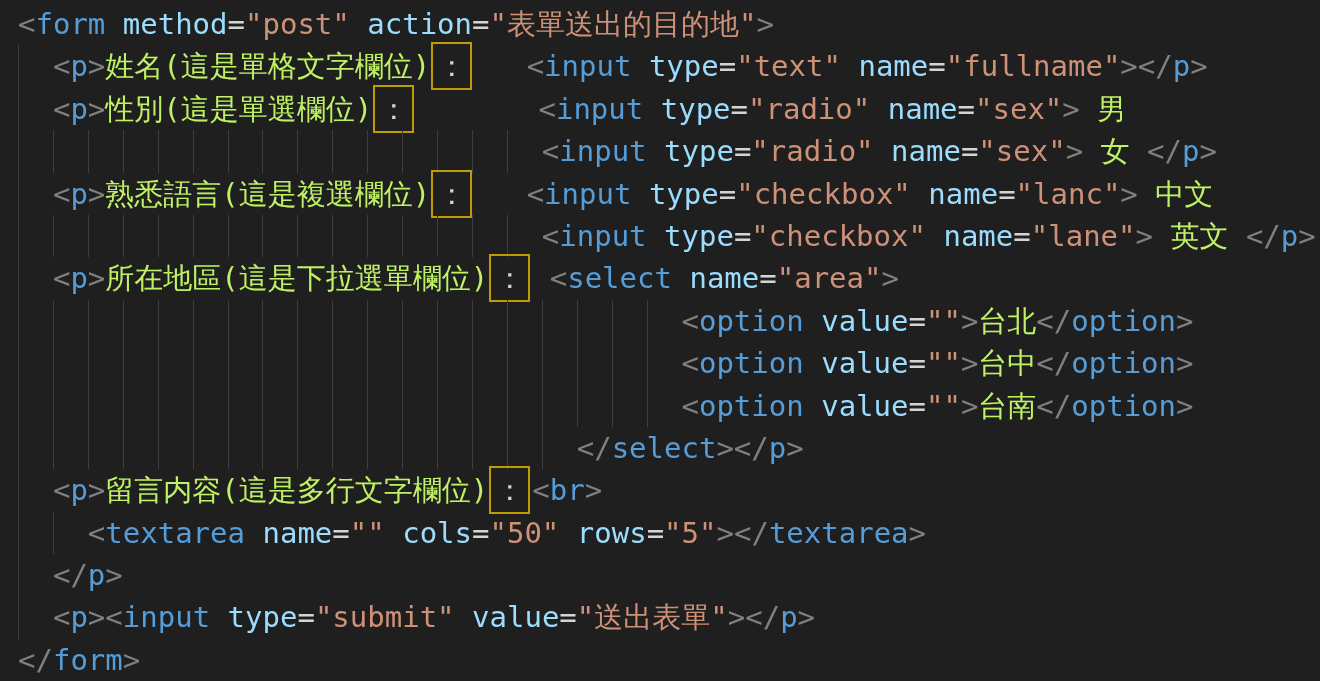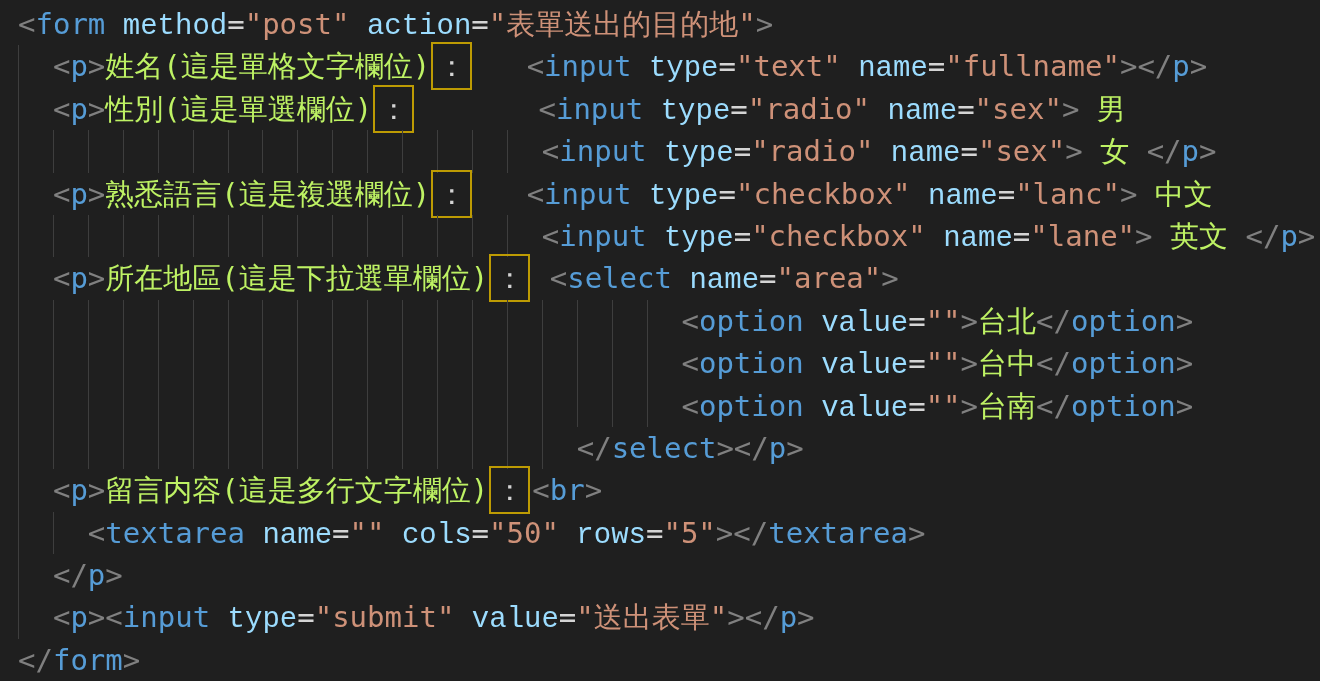--- a/index.html
+++ b/index.html
@@ -26,21 +26,21 @@
     display: inline-block;
     height: 42.4px;
     vertical-align: top;
     background-image: repeating-linear-gradient(
       to right,
       #3e3e3e 0, #3e3e3e 1px,
       transparent 1px, transparent 2ch);
   }
   .tk-pun { color: #808080; }
   .tk-tag { color: #569cd6; }
-  .tk-attr { color: #9cdcfe; font-family: Liberation Mono, monospace; }
+  .tk-attr { color: #9cdcfe; }
   .tk-eq  { color: #d4d4d4; }
   .tk-str { color: #ce9178; }
   .tk-txt { color: #bef264; }
   .tk-box {
     color: #d4d4d4;
     border: 2px solid #bd9b03;
     padding: 5px 4px;
     margin: 0 2px 0 1px;
   }
 </style>

